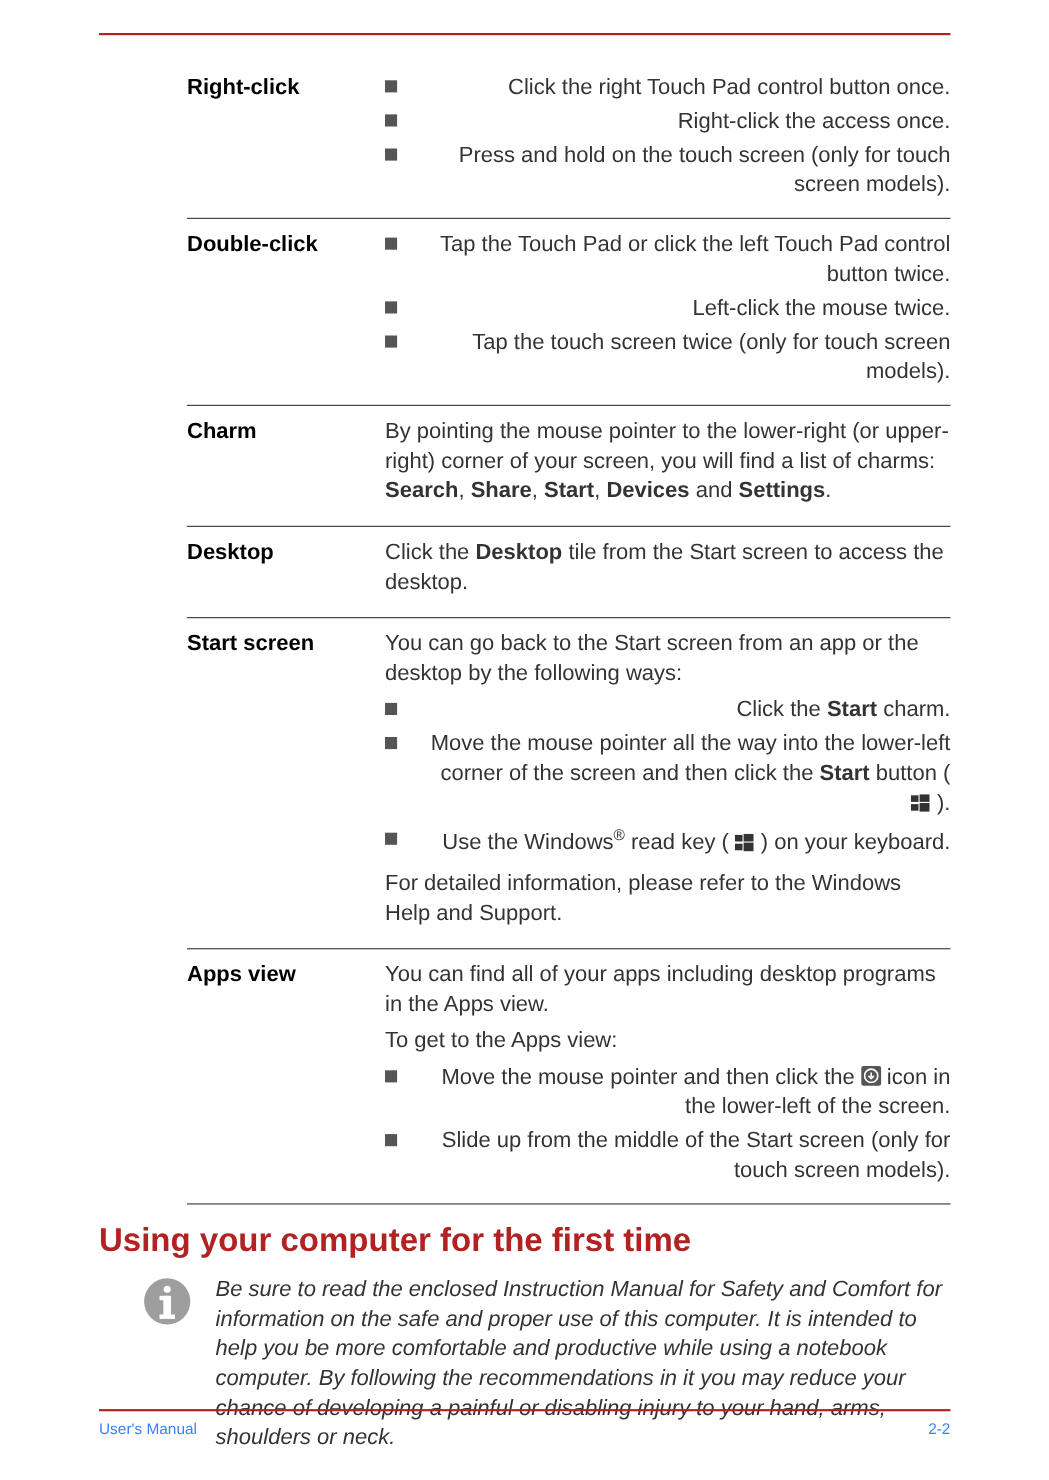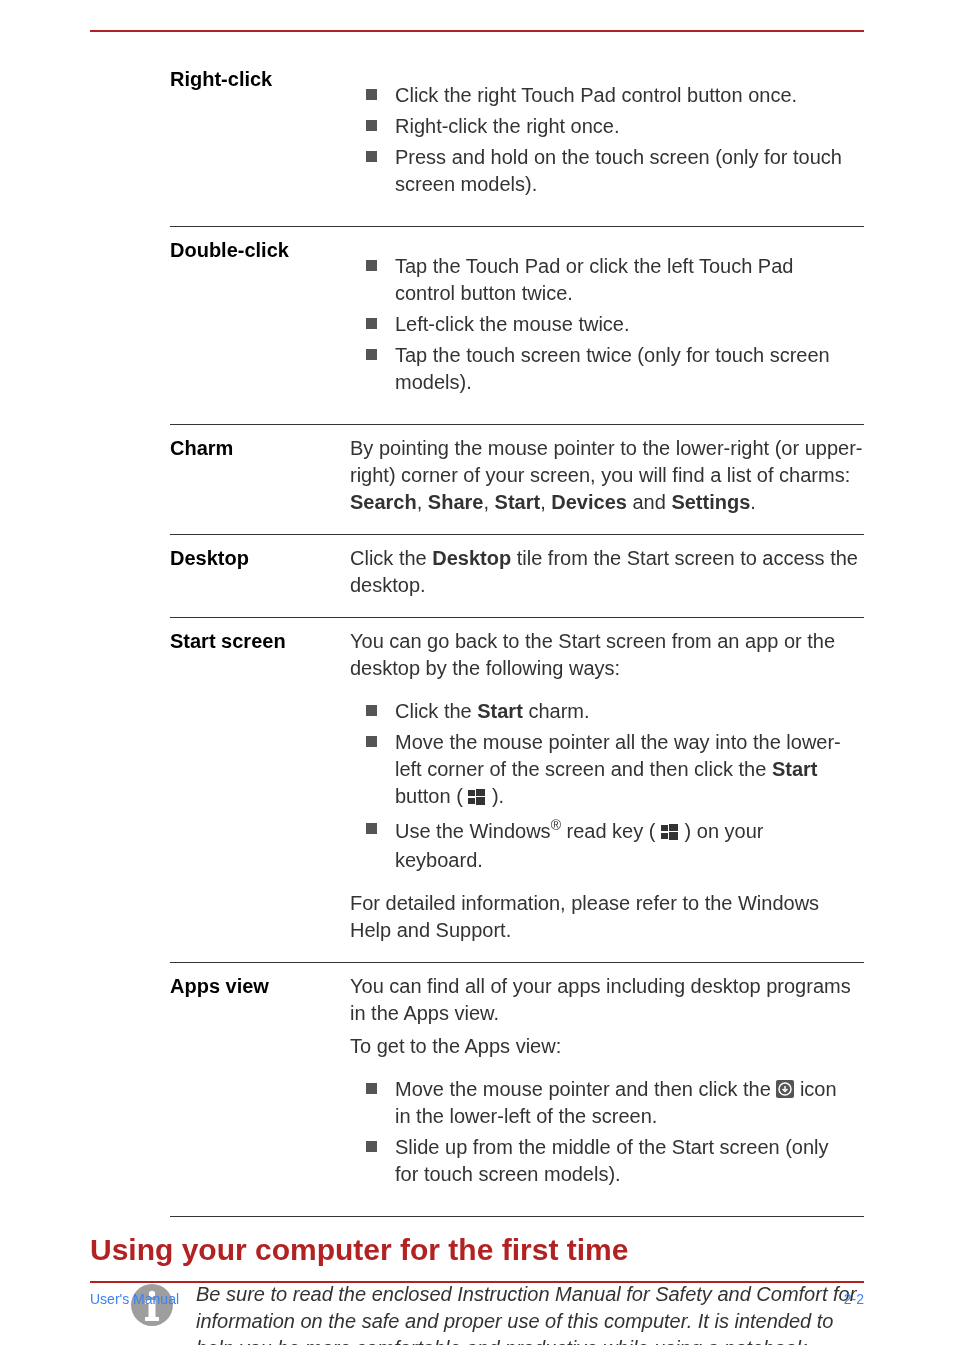--- a/index.html
+++ b/index.html
@@ -37,21 +37,21 @@
     line-height: 1.35;
     padding-right: 8px;
   }
   .def {
     flex: 1;
     font-size: 20px;
     line-height: 1.35;
     color: #333;
   }
   .def p { margin-bottom: 6px; }
-  .def ul { list-style: none; padding: 0; margin: 16px; }
+  .def ul { list-style: none; padding: 0; margin: 0; text-align: right; }
   .def li {
     display: flex;
     align-items: flex-start;
     margin-bottom: 4px;
   }
   .bullet {
     width: 11px; height: 11px;
     background: #555;
     display: inline-block;
     margin-right: 18px;
@@ -131,21 +131,21 @@
     <div class="row">
       <div class="term">Right-click</div>
       <div class="def">
         <ul>
           <li>
               <span class="bullet"></span>
               <span class="li-text">Click the right Touch Pad control button once.</span>
             </li>
           <li>
               <span class="bullet"></span>
-              <span class="li-text">Right-click the right once.</span>
+              <span class="li-text">Right-click the access once.</span>
             </li>
           <li>
               <span class="bullet"></span>
               <span class="li-text">Press and hold on the touch screen (only for touch screen models).</span>
             </li>
         </ul>
       </div>
     </div>
 
     <div class="row">

